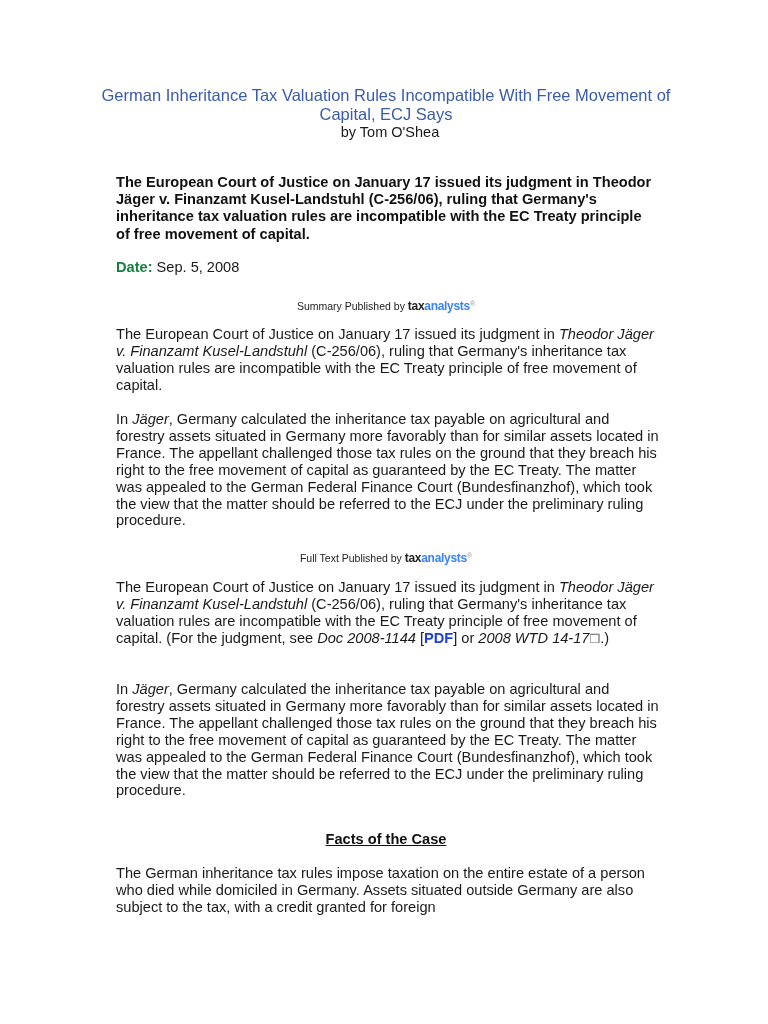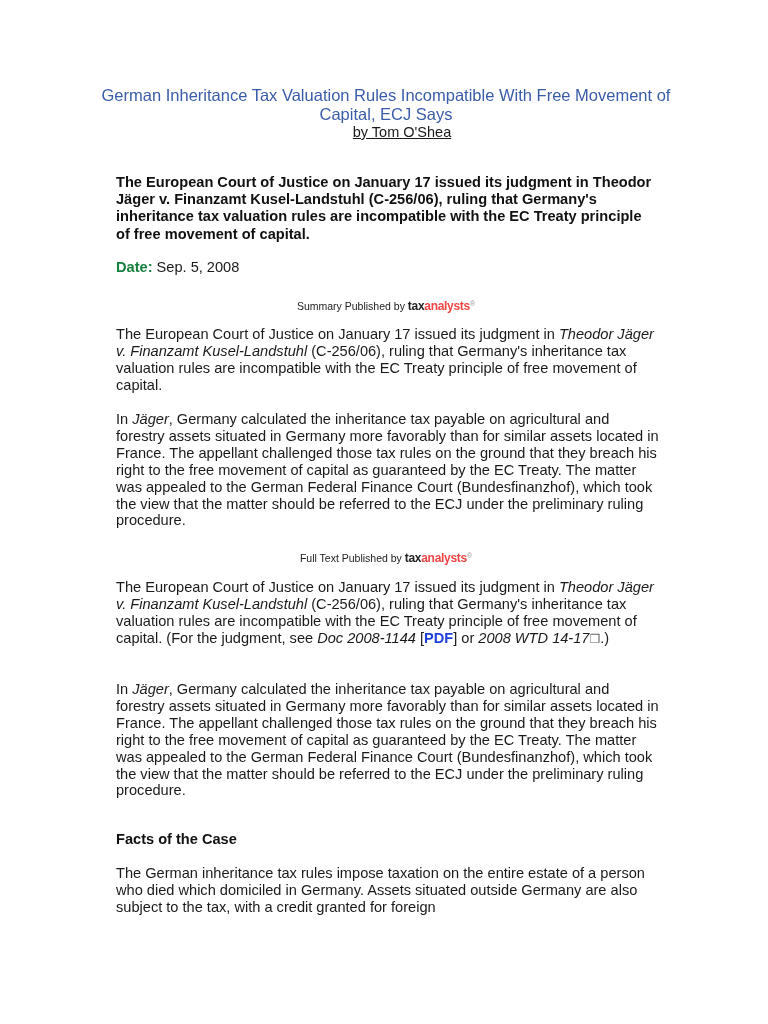--- a/index.html
+++ b/index.html
@@ -6,48 +6,48 @@
   body {
     width: 768px; height: 1024px; position: relative; overflow: hidden;
     font-family: "Liberation Sans", sans-serif; color: #1a1a1a;
   }
   .page { position: absolute; left: 116px; top: 0; width: 540px; }
   .title {
     position: absolute; left: -20px; top: 86px; width: 580px;
     text-align: center; color: #3a5ca8; font-weight: normal; font-size: 16.5px; line-height: 19px;
   }
   .byline {
-    position: absolute; left: 16px; top: 124px; width: 540px; text-align: center;
-    font-size: 14.5px; line-height: 17px; color: #1a1a1a; text-decoration: underline;
+    position: absolute; left: 4px; top: 124px; width: 540px; text-align: center;
+    font-size: 14.5px; line-height: 17px; color: #1a1a1a;
   }
   .lead {
     position: absolute; left: 0; top: 174px; width: 540px;
     font-weight: bold; font-size: 14.6px; line-height: 17.2px; color: #111;
   }
   .date {
     position: absolute; left: 0; top: 259px; font-size: 14.6px; line-height: 17px;
   }
   .date b { color: #15803d; }
   .credit {
     position: absolute; left: 0; width: 540px; text-align: center;
     font-size: 10.5px; line-height: 14px; color: #222;
   }
   .credit .tax { font-weight: bold; color: #222; font-size: 12px; letter-spacing: -0.3px; margin-top: 40px; }
-  .credit .analysts { font-weight: bold; color: #ef4444; font-size: 12px; letter-spacing: -0.3px; }
+  .credit .analysts { font-weight: bold; color: #3b82f6; font-size: 12px; letter-spacing: -0.3px; }
   .credit .reg { color: #999; font-size: 7px; vertical-align: super; }
   .para {
     position: absolute; left: 0; width: 545px;
     font-size: 14.6px; line-height: 16.9px; color: #1a1a1a;
   }
   .para i { font-style: italic; }
   .pdf-link { color: #1f3fd8; font-weight: bold; text-decoration: none; margin-top: 24px; }
   .doc-icon { font-size: 12px; color: #666; }
   .section-heading {
-    position: absolute; left: 0; top: 831px; width: 540px; 
-    font-weight: bold; font-size: 14.6px; line-height: 17px; color: #111;
+    position: absolute; left: 0; top: 831px; width: 540px; text-align: center;
+    font-weight: bold; font-size: 14.6px; line-height: 17px; color: #111; text-decoration: underline;
   }
 </style>
 </head>
 <body>
 
 <div class="page">
 
   <div class="title">German Inheritance Tax Valuation Rules Incompatible With Free Movement of Capital, ECJ Says</div>
   <div class="byline">by Tom O'Shea</div>
 
@@ -79,15 +79,15 @@
   <div class="para" style="top:579px;">
     <span>The European Court of Justice on January 17 issued its judgment in </span><i>Theodor Jäger v. Finanzamt Kusel-Landstuhl</i><span> (C-256/06), ruling that Germany's inheritance tax valuation rules are incompatible with the EC Treaty principle of free movement of capital. (For the judgment, see </span><i>Doc 2008-1144</i><span> [</span><a class="pdf-link">PDF</a><span>] or </span><i>2008 WTD 14-17</i><span class="doc-icon">❐</span><span>.)</span>
   </div>
 
   <div class="para" style="top:681px;">
     <span>In </span><i>Jäger</i><span>, Germany calculated the inheritance tax payable on agricultural and forestry assets situated in Germany more favorably than for similar assets located in France. The appellant challenged those tax rules on the ground that they breach his right to the free movement of capital as guaranteed by the EC Treaty. The matter was appealed to the German Federal Finance Court (Bundesfinanzhof), which took the view that the matter should be referred to the ECJ under the preliminary ruling procedure.</span>
   </div>
 
   <div class="section-heading">Facts of the Case</div>
 
-  <div class="para" style="top:865px;">The German inheritance tax rules impose taxation on the entire estate of a person who died which domiciled in Germany. Assets situated outside Germany are also subject to the tax, with a credit granted for foreign</div>
+  <div class="para" style="top:865px;">The German inheritance tax rules impose taxation on the entire estate of a person who died while domiciled in Germany. Assets situated outside Germany are also subject to the tax, with a credit granted for foreign</div>
 
 </div>
 
 </body></html>

